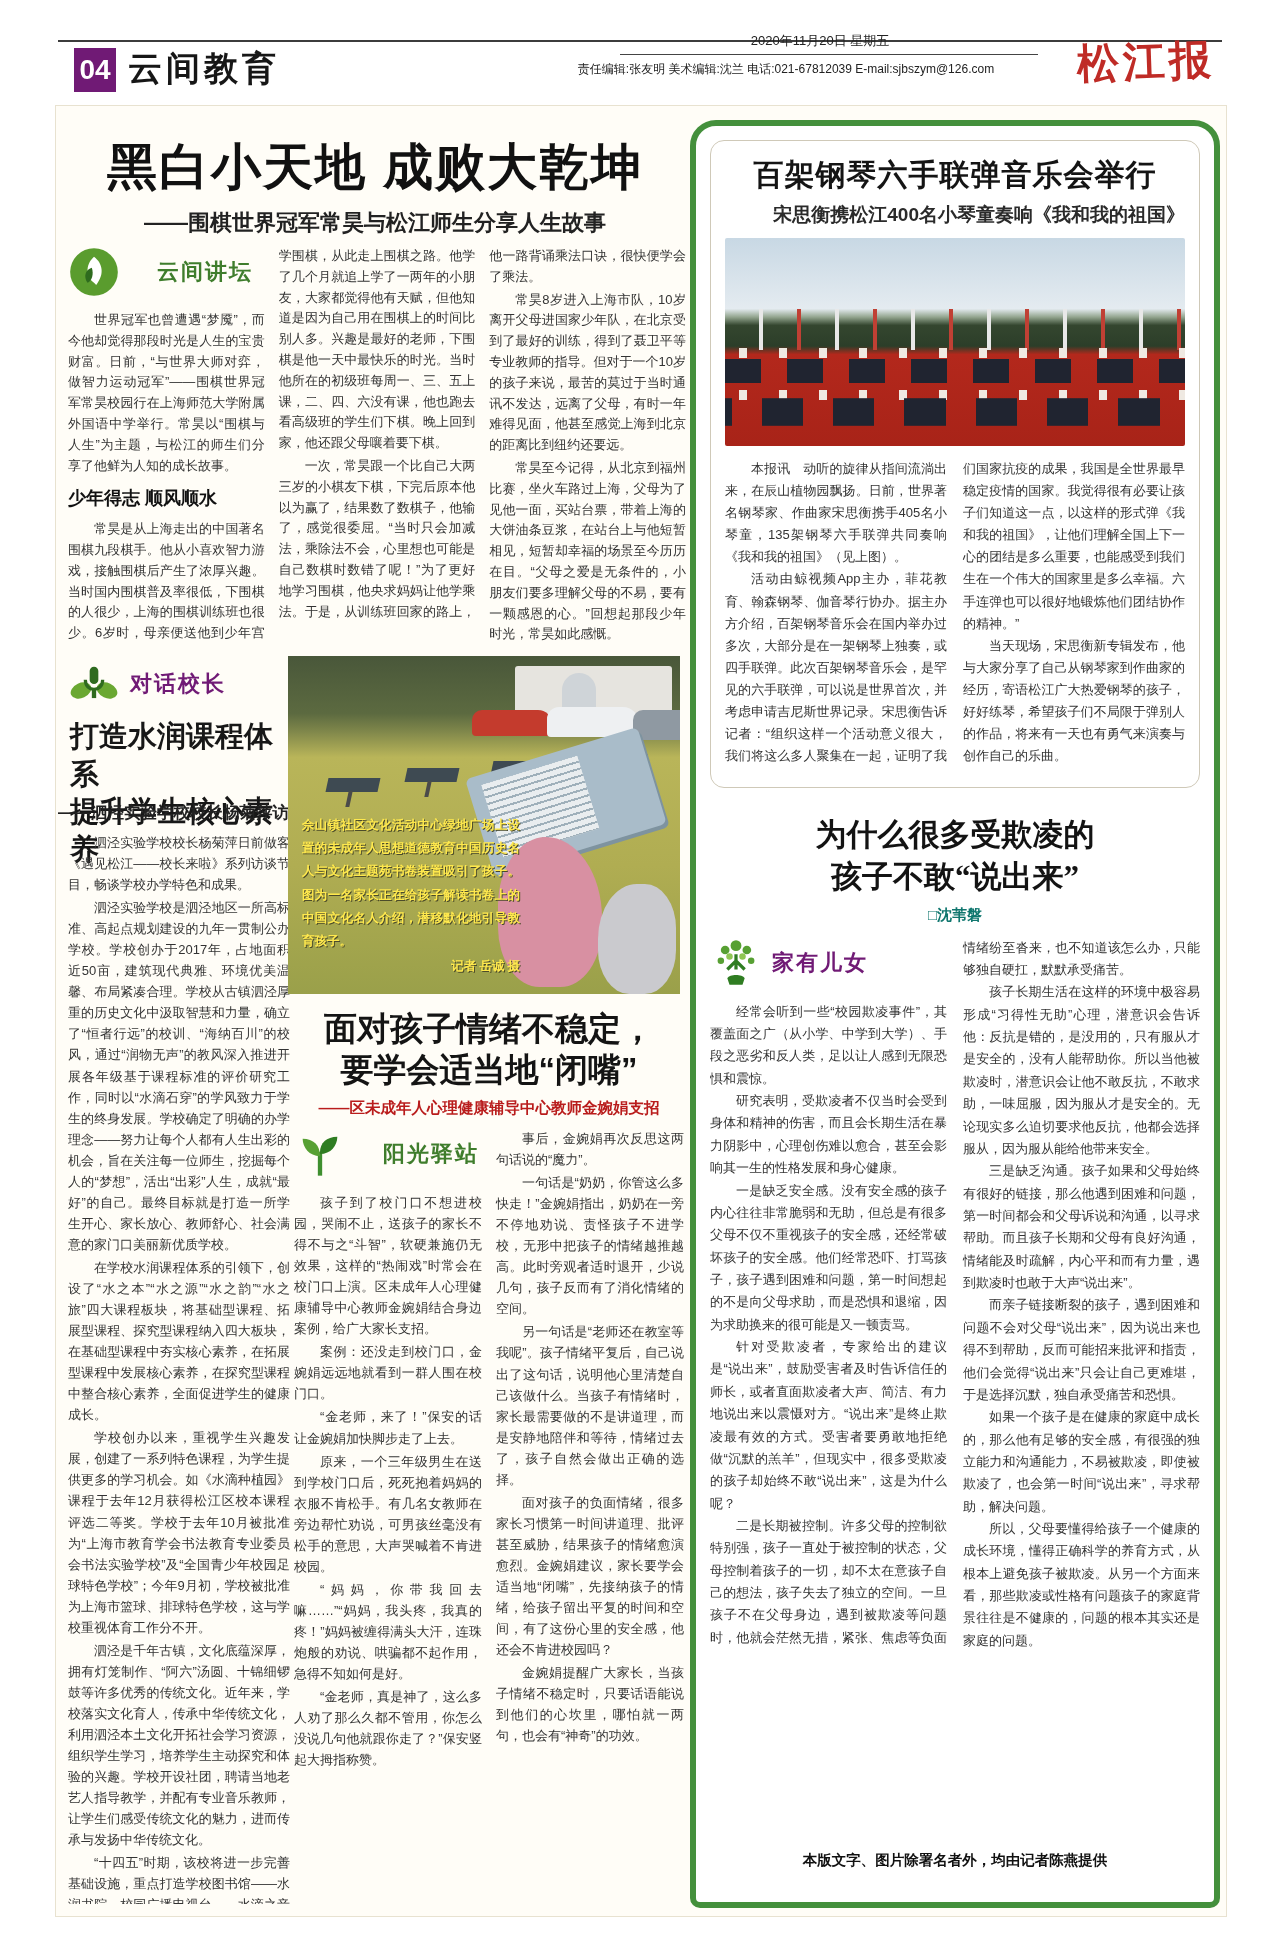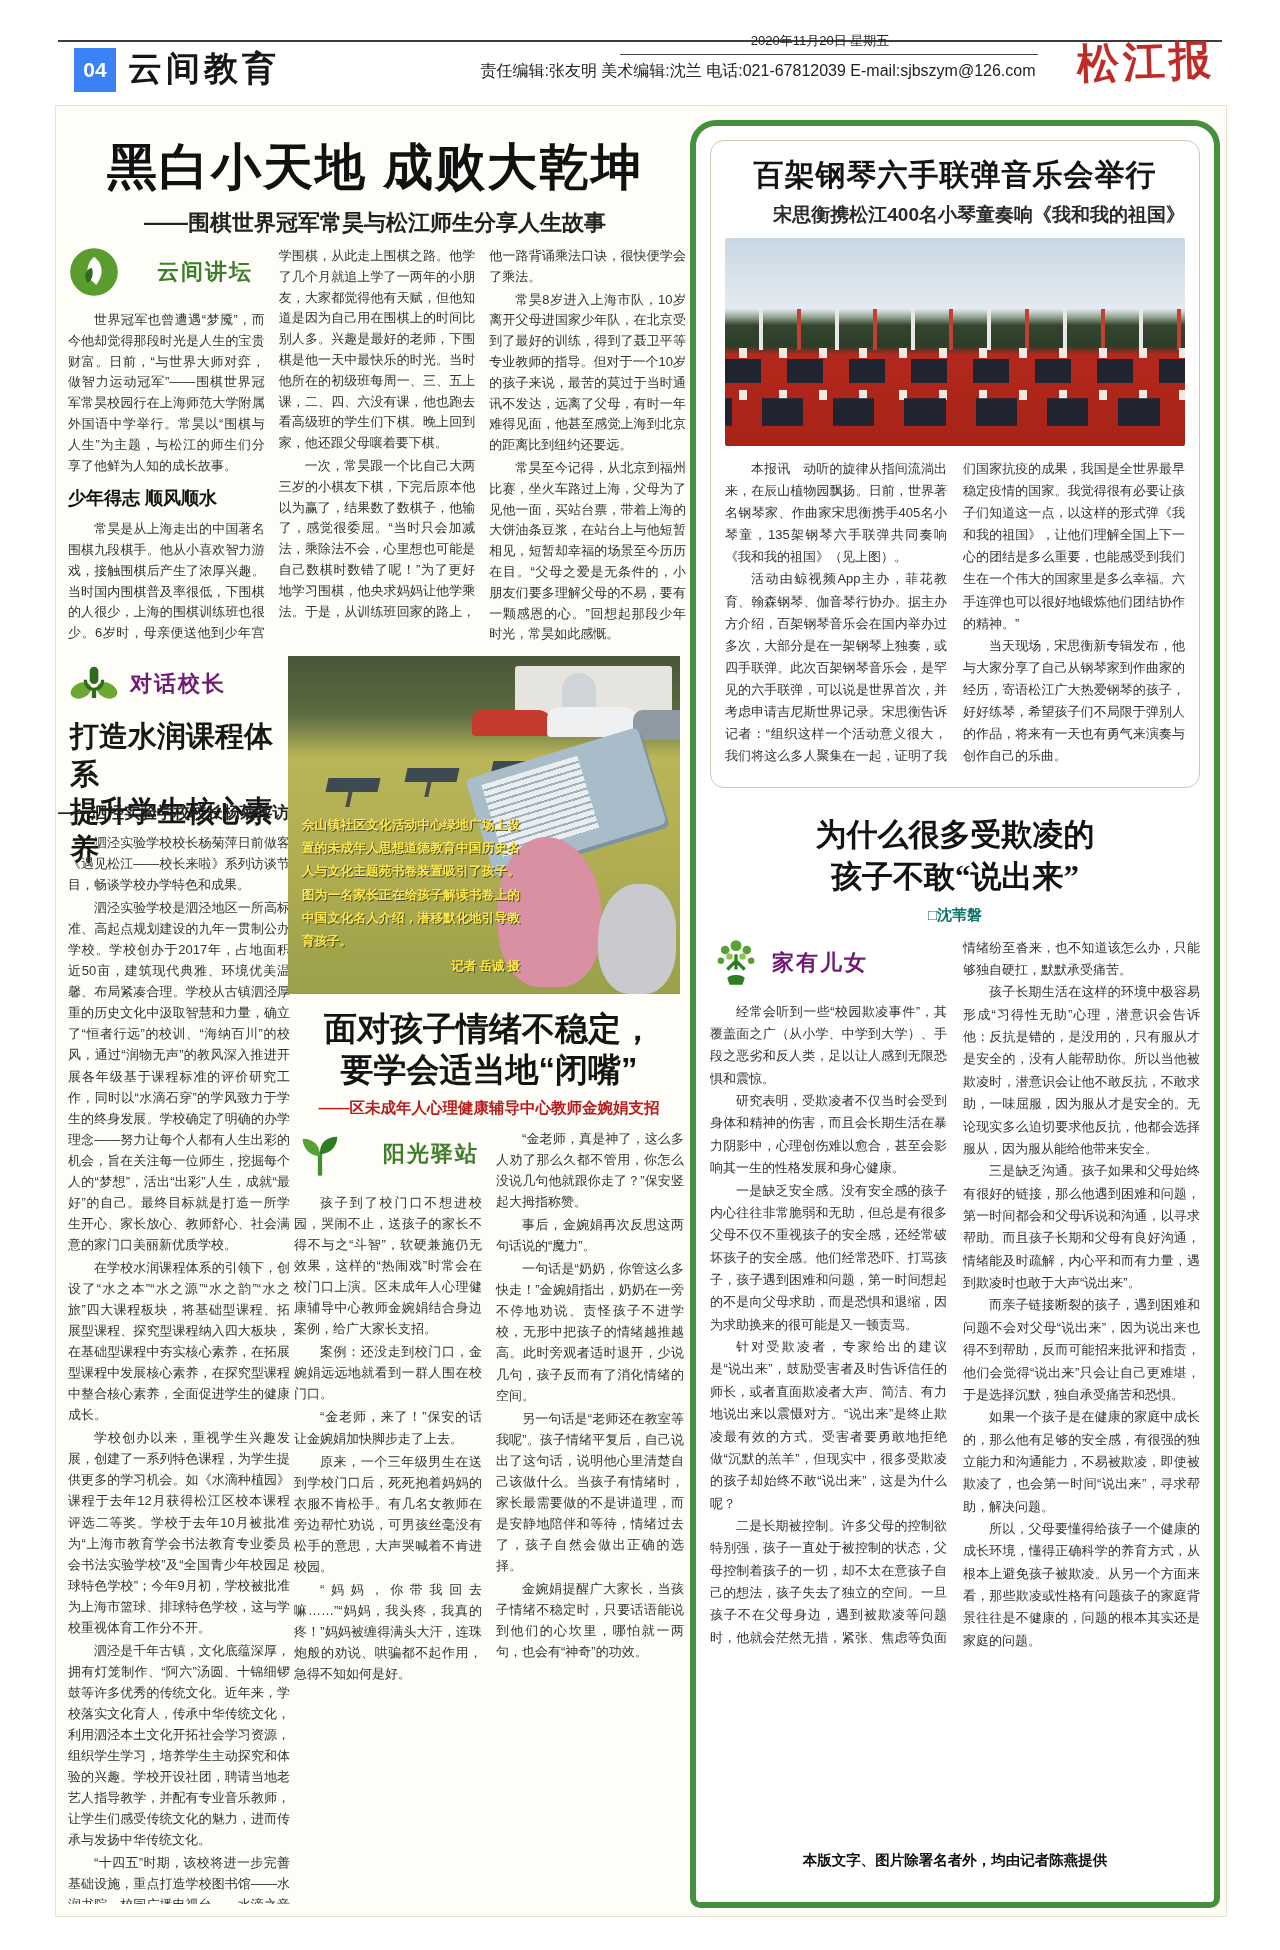--- a/index.html
+++ b/index.html
@@ -6,27 +6,27 @@
   body {
     width: 1280px; height: 1950px; position: relative;
     background: #ffffff;
     font-family: "Liberation Sans", sans-serif;
     color: #2b2b2b;
   }
   .abs { position: absolute; }
 
   
   .top-rule { left: 58px; right: 58px; top: 40px; height: 2px; background: #3c3c3c; }
-  .pageno { left: 74px; top: 48px; width: 42px; height: 44px; background: #3b82f6;
-            color: #fff; font-size: 21px; font-weight: bold; display: flex;
+  .pageno { left: 74px; top: 48px; width: 42px; height: 44px; background: #701a75;
+            color: #fff; font-size: 28px; font-weight: bold; display: flex;
             align-items: center; justify-content: center; }
   .section-name { left: 128px; top: 46px; font-size: 34px; font-weight: 900; color: #161616; letter-spacing: 4px;}
   .hdr-date { left: 600px; top: 32px; width: 440px; text-align: center; font-size: 13px; color: #222; }
   .hdr-rule { left: 620px; top: 54px; width: 418px; height: 1px; background: #444; }
-  .hdr-editors { left: 470px; top: 61px; width: 576px; text-align: center; font-size: 16px; color: #222; }
+  .hdr-editors { left: 498px; top: 61px; width: 576px; text-align: center; font-size: 12px; color: #222; }
   .masthead { left: 1062px; top: 34px; width: 168px; text-align: center;
               font-family: "Liberation Serif", serif; font-weight: bold;
               color: #bf2b26; font-size: 42px; letter-spacing: 4px; transform: rotate(-2deg); }
 
   
   .frame { left: 55px; top: 105px; width: 1172px; height: 1812px;
            background: #fffdf7; border: 1px solid #e8e2d0; }
 
   
   .lead-title { left: 8px; top: 28px; width: 622px; text-align: center;
@@ -212,20 +212,21 @@
     <div>
         <p>孩子到了校门口不想进校园，哭闹不止，送孩子的家长不得不与之“斗智”，软硬兼施仍无效果，这样的“热闹戏”时常会在校门口上演。区未成年人心理健康辅导中心教师金婉娟结合身边案例，给广大家长支招。</p>
         <p>案例：还没走到校门口，金婉娟远远地就看到一群人围在校门口。</p>
         <p>“金老师，来了！”保安的话让金婉娟加快脚步走了上去。</p>
         <p>原来，一个三年级男生在送到学校门口后，死死抱着妈妈的衣服不肯松手。有几名女教师在旁边帮忙劝说，可男孩丝毫没有松手的意思，大声哭喊着不肯进校园。</p>
         <p>“妈妈，你带我回去嘛……”“妈妈，我头疼，我真的疼！”妈妈被缠得满头大汗，连珠炮般的劝说、哄骗都不起作用，急得不知如何是好。</p>
         <p>“金老师，真是神了，这么多人劝了那么久都不管用，你怎么没说几句他就跟你走了？”保安竖起大拇指称赞。</p>
         <p>事后，金婉娟再次反思这两句话说的“魔力”。</p>
         <p>一句话是“奶奶，你管这么多快走！”金婉娟指出，奶奶在一旁不停地劝说、责怪孩子不进学校，无形中把孩子的情绪越推越高。此时旁观者适时退开，少说几句，孩子反而有了消化情绪的空间。</p>
         <p>另一句话是“老师还在教室等我呢”。孩子情绪平复后，自己说出了这句话，说明他心里清楚自己该做什么。当孩子有情绪时，家长最需要做的不是讲道理，而是安静地陪伴和等待，情绪过去了，孩子自然会做出正确的选择。</p>
+        <p>面对孩子的负面情绪，很多家长习惯第一时间讲道理、批评甚至威胁，结果孩子的情绪愈演愈烈。金婉娟建议，家长要学会适当地“闭嘴”，先接纳孩子的情绪，给孩子留出平复的时间和空间，有了这份心里的安全感，他还会不肯进校园吗？</p>
         <p>金婉娟提醒广大家长，当孩子情绪不稳定时，只要话语能说到他们的心坎里，哪怕就一两句，也会有“神奇”的功效。</p>
       </div>
   </div>
 
   <div class="abs panel">
     <div class="piano-card">
       <div class="piano-title">百架钢琴六手联弹音乐会举行</div>
       <div class="piano-sub">宋思衡携松江400名小琴童奏响《我和我的祖国》</div>
       <div class="photo-piano">
         <div class="pp-flags"></div>

